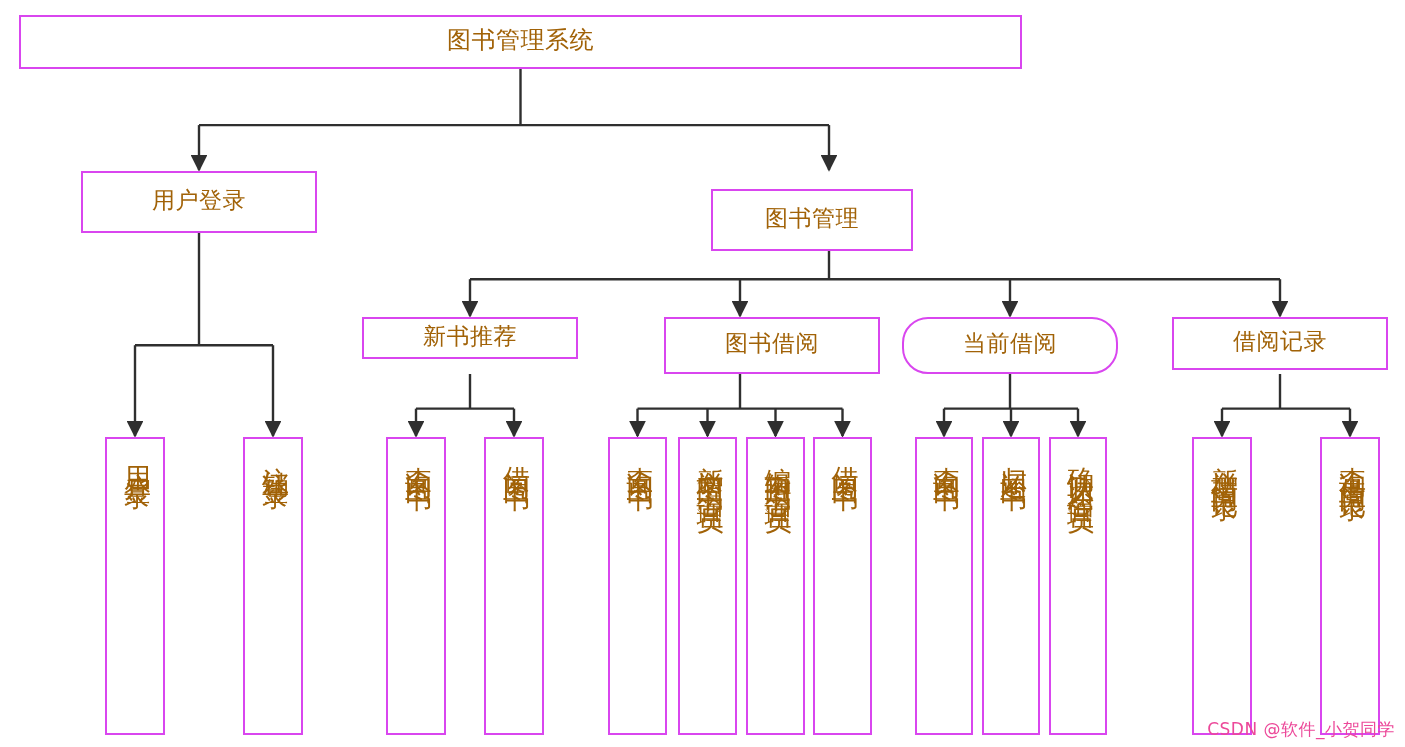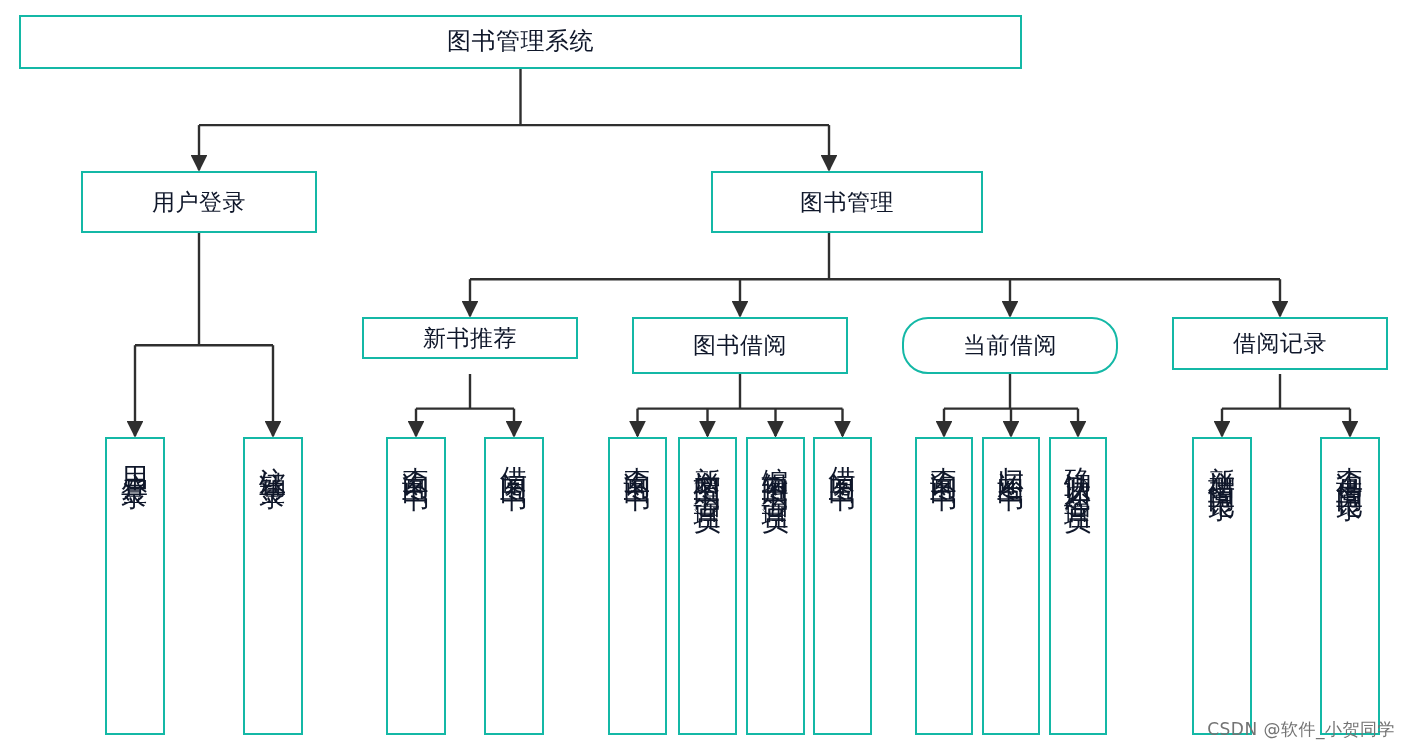--- a/index.html
+++ b/index.html
@@ -23,25 +23,26 @@
     left: 0;
     top: 0;
     width: 1405px;
     height: 747px;
     pointer-events: none;
   }
   .node {
     position: absolute;
     box-sizing: border-box;
     background: #ffffff;
-    border: 2px solid #14b8a6;
+    border: 2px solid #d946ef;
     display: flex;
     align-items: center;
     justify-content: center;
-    color: #0f172a;
+    color: #a16207;
+    font-family: Liberation Mono, monospace;
   }
   .node .label {
     text-align: center;
     line-height: 1.14;
     letter-spacing: 0.5px;
   }
   
   .node.horiz .label {
     writing-mode: horizontal-tb;
     font-size: 23px;
@@ -61,21 +62,21 @@
     font-size: 27px;
     line-height: 1;
     letter-spacing: 6px;
     white-space: nowrap;
   }
   .watermark {
     position: absolute;
     right: 10px;
     bottom: 6px;
     font-size: 17px;
-    color: #737373;
+    color: #ec4899;
     letter-spacing: 0.5px;
     white-space: nowrap;
     user-select: none;
   }
 </style>
 </head>
 <body>
 
 <div id="canvas">
 
@@ -122,28 +123,28 @@
       </g>
   </svg>
 
   <div class="node horiz root" style="left: 19px; top: 15px; width: 1003px; height: 54px;">
     <span class="label">图书管理系统</span>
   </div>
 
   <div class="node horiz" style="left: 81px; top: 171px; width: 236px; height: 62px;">
     <span class="label">用户登录</span>
   </div>
-  <div class="node horiz" style="left: 711px; top: 171px; width: 272px; height: 62px;">
+  <div class="node horiz" style="left: 711px; top: 189px; width: 202px; height: 62px;">
     <span class="label">图书管理</span>
   </div>
 
   <div class="node horiz" style="left: 362px; top: 317px; width: 216px; height: 42px;">
     <span class="label">新书推荐</span>
   </div>
-  <div class="node horiz" style="left: 632px; top: 317px; width: 216px; height: 57px;">
+  <div class="node horiz" style="left: 664px; top: 317px; width: 216px; height: 57px;">
     <span class="label">图书借阅</span>
   </div>
   <div class="node horiz" style="left: 902px; top: 317px; width: 216px; height: 57px; border-radius: 26px;">
     <span class="label">当前借阅</span>
   </div>
   <div class="node horiz" style="left: 1172px; top: 317px; width: 216px; height: 53px;">
     <span class="label">借阅记录</span>
   </div>
 
   <div class="node vert" style="left: 105px; top: 437px; width: 60px; height: 298px;">

